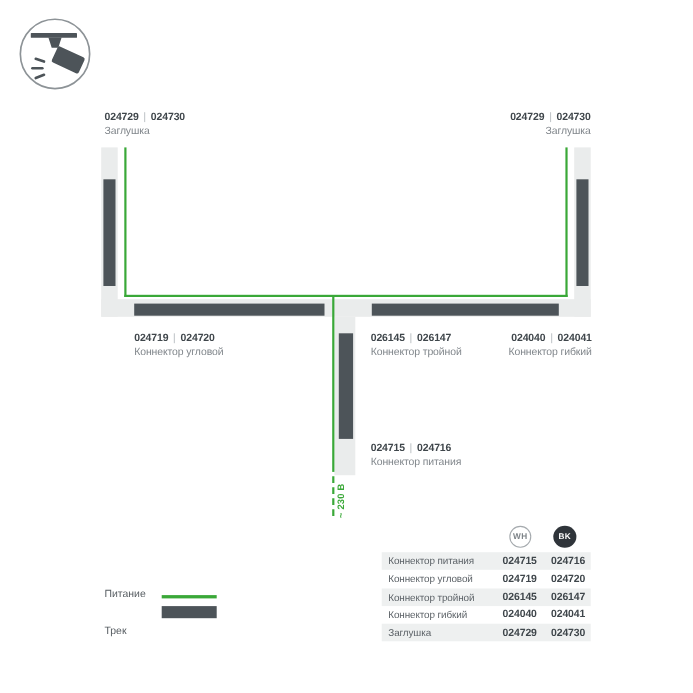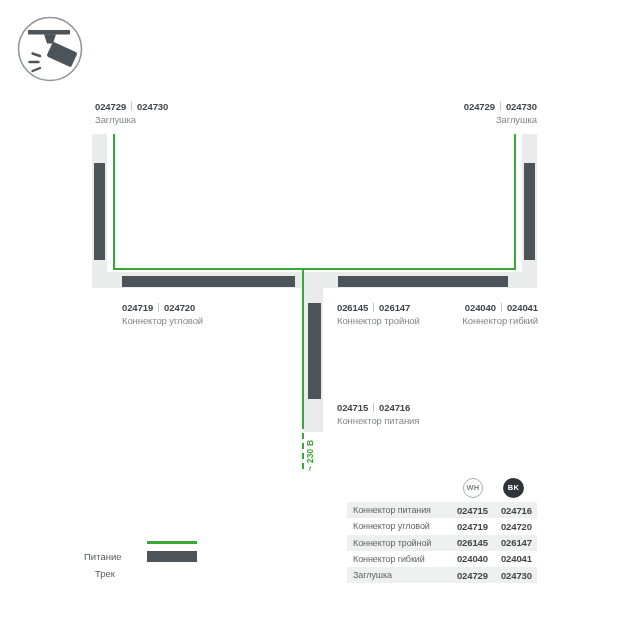--- a/index.html
+++ b/index.html
@@ -130,21 +130,21 @@
 
   <div class="lbl" style="left:337px;top:402px;">
     <div class="nums">
       <span>024715</span>
       <span class="sep"></span>
       <span>024716</span>
     </div>
     <div class="nm">Коннектор питания</div>
   </div>
 
-  <div class="leg-txt" style="left:84px;top:535px;margin-top:16px;">Питание</div>
+  <div class="leg-txt" style="left:95px;top:535px;">Питание</div>
   <div class="leg-line" style="top:541px;"></div>
   <div class="leg-txt" style="left:95px;top:568px;">Трек</div>
   <div class="leg-bar" style="top:551px;"></div>
 
   <div class="tbl">
     <div class="badge wh">WH</div>
     <div class="badge bk">BK</div>
     <div class="rows">
       <div class="trow odd">
         <div class="tname">Коннектор питания</div>

